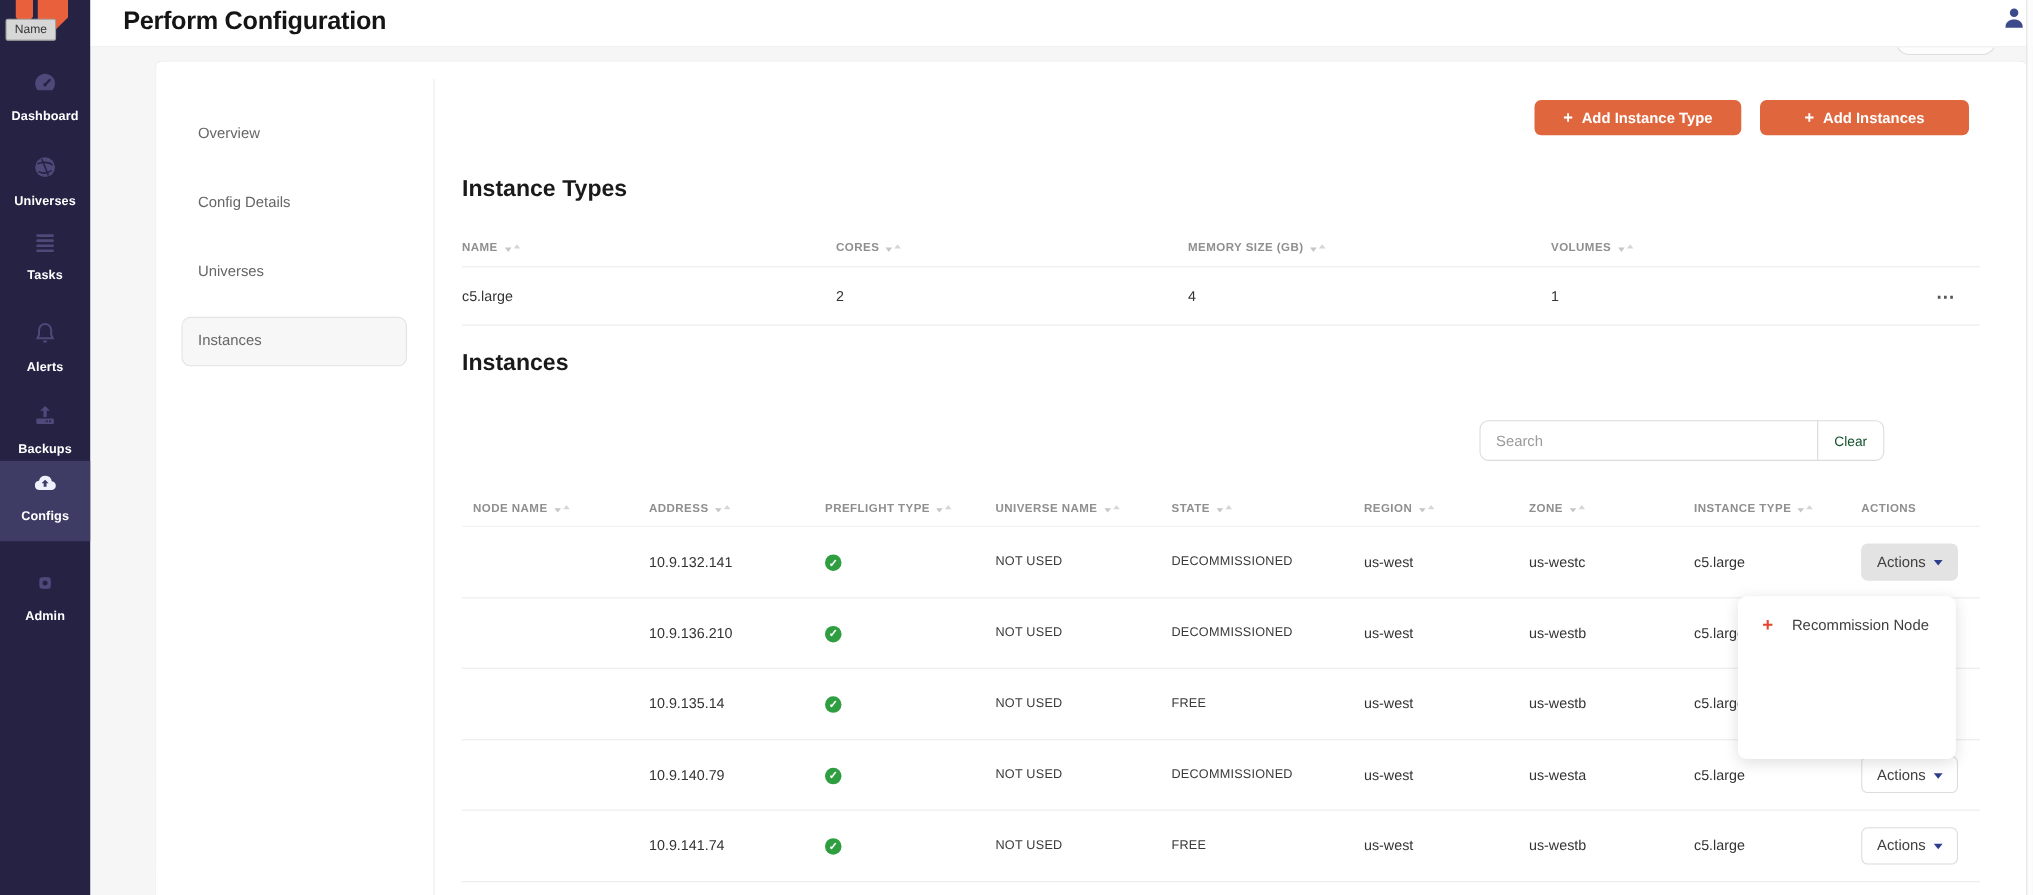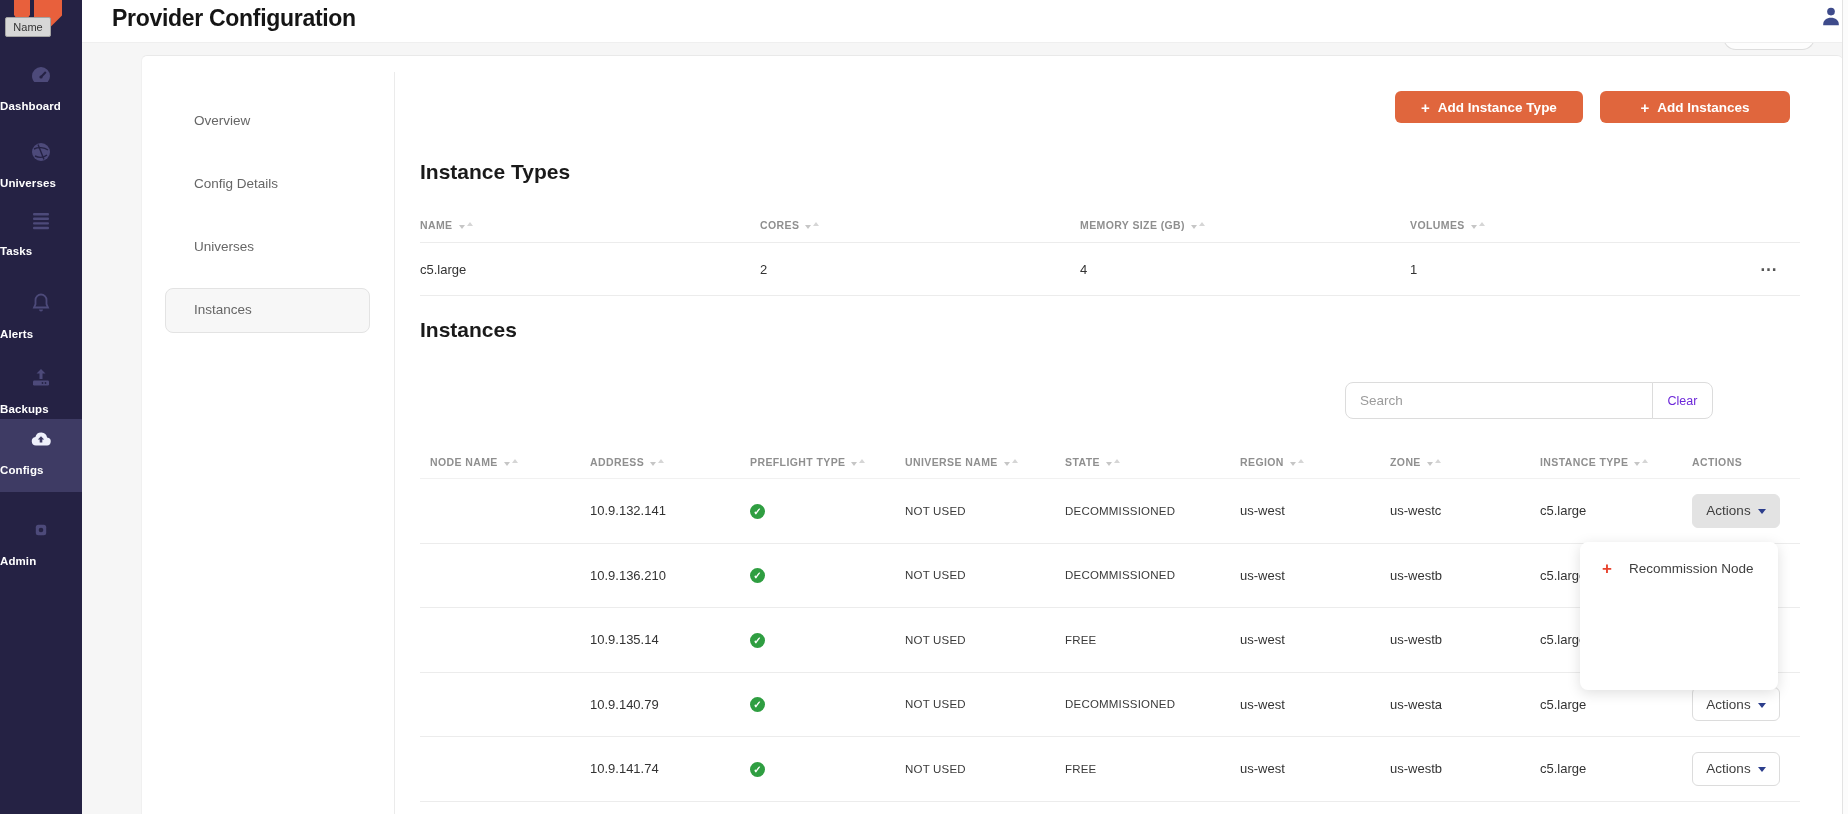--- a/index.html
+++ b/index.html
@@ -9,33 +9,33 @@
   .topbar{position:absolute;left:82px;top:0;width:1766px;height:42px;background:#fff;border-bottom:1px solid #efefef;z-index:5;}
   .page-title{position:absolute;left:30px;top:0;height:40px;line-height:36px;font-size:23px;font-weight:700;color:#151515;letter-spacing:-0.3px;}
   .user-ic{position:absolute;left:1738px;top:5px;width:22px;height:22px;}
 
   
   .sidebar{position:absolute;left:0;top:0;width:82px;height:814px;background:#252244;z-index:10;}
   .logo{position:absolute;left:12px;top:0;width:58px;height:30px;}
   .logo .l1{position:absolute;left:2px;top:0;width:16px;height:26px;background:#e8603c;clip-path:polygon(0 0,100% 0,100% 58%,50% 100%,0 58%);}
   .logo .l2{position:absolute;left:22px;top:0;width:28px;height:30px;background:#e8603c;clip-path:polygon(0 0,100% 0,100% 52%,48% 100%,12% 100%,0 62%);}
   .logo-tip{position:absolute;left:5px;top:17px;width:44px;height:18px;background:#d7d7d7;border:1px solid #a3a3a3;border-radius:2px;font-size:11px;color:#333;text-align:center;line-height:18px;z-index:11;}
-  .sb-item{position:absolute;left:0;width:82px;height:73px;text-align:left;cursor:pointer;text-decoration:underline;}
+  .sb-item{position:absolute;left:0;width:82px;height:73px;text-align:center;cursor:pointer;text-decoration:underline;}
   .sb-item.active{background:#3e3b64;}
   .sb-icon{position:absolute;left:29px;top:8px;width:24px;height:24px;display:block;}
   .sb-label{position:absolute;left:0;top:45px;width:82px;font-size:11.5px;font-weight:700;color:#fff;letter-spacing:.1px;}
 
   
   .rightline{position:absolute;left:1842px;top:0;width:1px;height:814px;background:#e3e3e3;z-index:6;}
   .rightgap{position:absolute;left:1843px;top:0;width:5px;height:814px;background:#fcfcfc;z-index:6;}
   .card{position:absolute;left:141px;top:55px;width:1701px;height:759px;background:#fff;border-top:1px solid #e9e9e9;border-left:1px solid #f0f0f0;border-radius:6px 6px 0 0;}
   .pill-frag{position:absolute;left:1723px;top:27px;width:90px;height:22px;border:1px solid #ddd;border-top:none;border-radius:0 0 13px 13px;background:#fdfdfd;z-index:4;}
 
   
-  .subnav-item{position:absolute;left:180px;width:180px;height:20px;font-size:13.5px;color:#666;cursor:pointer;margin-left:14px;}
+  .subnav-item{position:absolute;left:180px;width:180px;height:20px;font-size:13.5px;color:#666;cursor:pointer;}
   .subnav-active-box{position:absolute;left:165px;top:288px;width:203px;height:43px;background:#f7f7f7;border:1px solid #e3e3e3;border-radius:8px;}
   .vdiv{position:absolute;left:394px;top:72px;width:1px;height:742px;background:#ebebeb;}
 
   
   .btn-orange{position:absolute;top:91px;height:32px;background:#e0663d;border:none;border-radius:6px;color:#fff;font-size:13.5px;font-weight:600;font-family:"Liberation Sans",sans-serif;display:flex;align-items:center;justify-content:center;gap:8px;cursor:pointer;}
   .btn-orange .plus{font-size:15px;font-weight:700;line-height:1;}
 
   
   .sec-title{position:absolute;left:420px;font-size:21px;font-weight:700;color:#1a1a1a;}
 
@@ -65,36 +65,36 @@
   .check-ic{width:15px;height:15px;border-radius:50%;background:#2f9e41;color:#fff;font-size:10px;font-weight:700;display:inline-flex;align-items:center;justify-content:center;}
   .check-ic::after{content:"✓";}
 
   .btn-actions{height:34px;width:88px;border-radius:6px;font-size:13.5px;color:#3f3f3f;background:#fff;border:1px solid #dcdcdc;display:inline-flex;align-items:center;justify-content:center;gap:7px;cursor:pointer;font-family:"Liberation Sans",sans-serif;}
   .btn-actions.open{background:#e3e3e3;border-color:#e3e3e3;}
   .caret{width:0;height:0;border-left:4px solid transparent;border-right:4px solid transparent;border-top:5px solid #2c3e8c;display:block;margin-top:2px;}
 
   
   .search-input{position:absolute;left:1345px;top:382px;width:308px;height:37px;border:1px solid #dcdcdc;border-radius:8px 0 0 8px;box-sizing:border-box;padding:0 14px;font-size:13.5px;color:#333;font-family:"Liberation Sans",sans-serif;outline:none;background:#fff;}
   .search-input::placeholder{color:#9b9b9b;}
-  .btn-clear{position:absolute;left:1652px;top:382px;width:61px;height:37px;background:#fff;border:1px solid #dcdcdc;border-radius:0 8px 8px 0;box-sizing:border-box;font-size:12.5px;color:#6d28d9;cursor:pointer;font-family:"Liberation Sans",sans-serif;}
+  .btn-clear{position:absolute;left:1652px;top:382px;width:61px;height:37px;background:#fff;border:1px solid #dcdcdc;border-radius:0 8px 8px 0;box-sizing:border-box;font-size:12.5px;color:#14532d;cursor:pointer;font-family:"Liberation Sans",sans-serif;}
 
   
   .menu{position:absolute;left:1580px;top:542px;width:198px;height:148px;background:#fff;border-radius:8px;box-shadow:0 3px 14px rgba(0,0,0,.13);z-index:30;padding-top:2px;box-sizing:border-box;}
   .menu-item{height:48px;display:flex;align-items:center;padding-left:18px;gap:13px;font-size:13.5px;color:#3f3f3f;cursor:pointer;}
   .menu-item.disabled{color:#bdbdbd;cursor:default;}
   .mi-ic{width:18px;height:18px;display:inline-flex;align-items:center;justify-content:center;}
   .plus-red{color:#e8432e;font-size:17px;font-weight:700;line-height:1;}
 </style>
 </head>
 <body>
 
 <div id="app">
 
   <div class="topbar">
-    <div class="page-title">Provider Configuration</div>
+    <div class="page-title">Perform Configuration</div>
     <span class="user-ic">
       <svg width="22" height="22" viewBox="0 0 24 24">
           <circle cx="12" cy="7.2" r="4.2" fill="#3e4b8b"></circle>
           <path d="M3.5 21c0-4.6 3.8-7.2 8.5-7.2s8.5 2.6 8.5 7.2v1h-17z" fill="#3e4b8b"></path>
         </svg>
     </span>
   </div>
 
   <div class="sidebar">
     <div class="logo">

